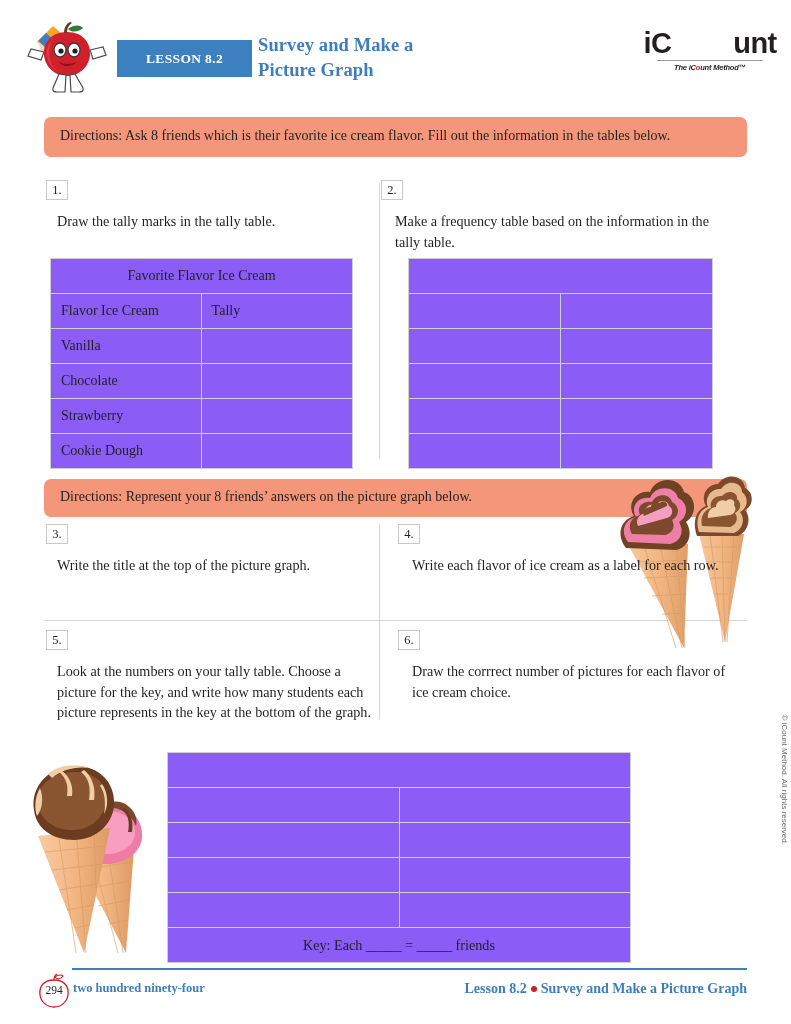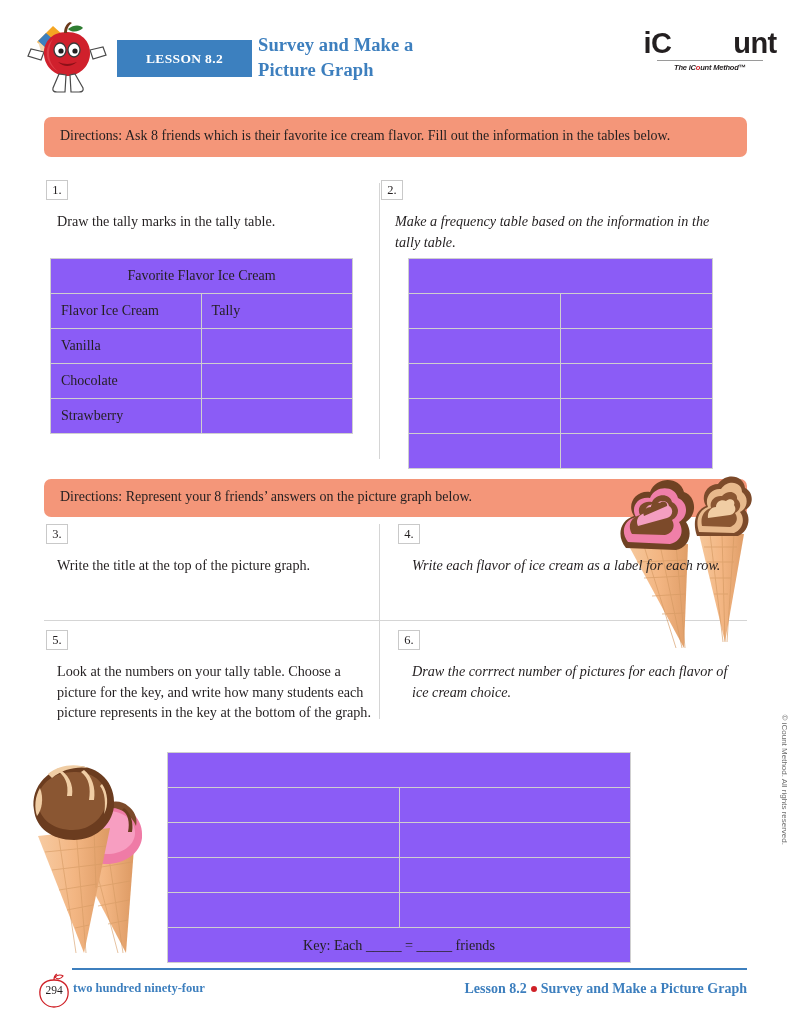--- a/index.html
+++ b/index.html
@@ -66,21 +66,21 @@
   .qtext { font-size: 14.2px; line-height: 20.5px; color: #231f20; }
 
   .qblock { position: absolute; }
   #q1 { left: 46px; top: 180px; width: 330px; }
   #q2 { left: 381px; top: 180px; width: 340px; }
   #q3 { left: 46px; top: 524px; width: 330px; }
   #q4 { left: 398px; top: 524px; width: 330px; }
   #q5 { left: 46px; top: 630px; width: 330px; }
   #q6 { left: 398px; top: 630px; width: 340px; }
   .qblock .qtext { margin: 11px 0 0 11px; }
-  #q2 .qtext, #q4 .qtext, #q6 .qtext { margin-left: 14px; font-style: italic; }
+  #q2 .qtext, #q4 .qtext, #q6 .qtext { margin-left: 14px; }
 
   
   .rule { position: absolute; background: #d5d5d5; }
   #rule-v1 { left: 379px; top: 183px; width: 1px; height: 276px; }
   #rule-v2 { left: 379px; top: 524px; width: 1px; height: 195px; }
   #rule-h1 { left: 44px; top: 620px; width: 703px; height: 1px; }
 
   
   table.wsheet {
     position: absolute;
@@ -249,20 +249,24 @@
         <td class="c2"></td>
       </tr>
       <tr>
         <td class="c1">Chocolate</td>
         <td class="c2"></td>
       </tr>
       <tr>
         <td class="c1">Strawberry</td>
         <td class="c2"></td>
       </tr>
+      <tr>
+        <td class="c1">Cookie Dough</td>
+        <td class="c2"></td>
+      </tr>
     </tbody>
   </table>
 
   <table class="wsheet" id="freq-table">
     <tbody>
       <tr>
         <td class="title" colspan="2"></td>
       </tr>
       <tr>
         <td class="c1"></td>

